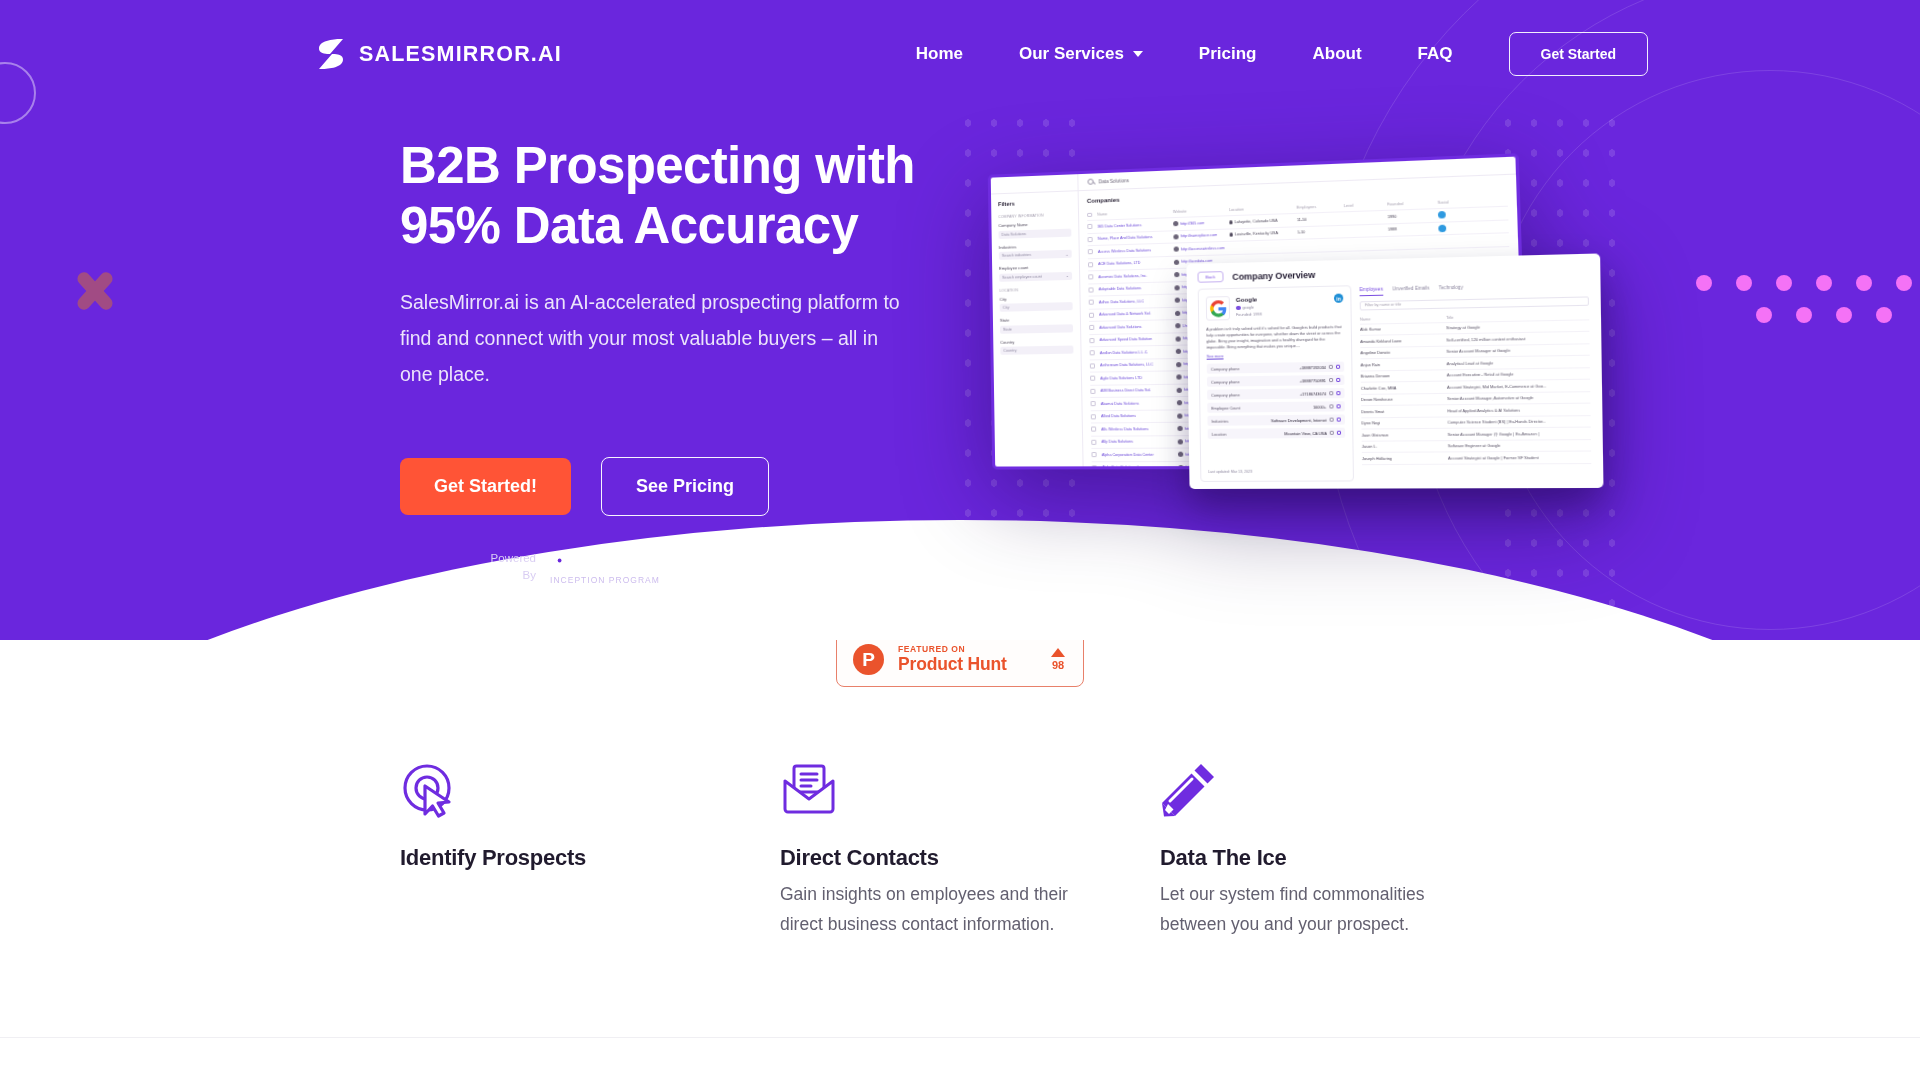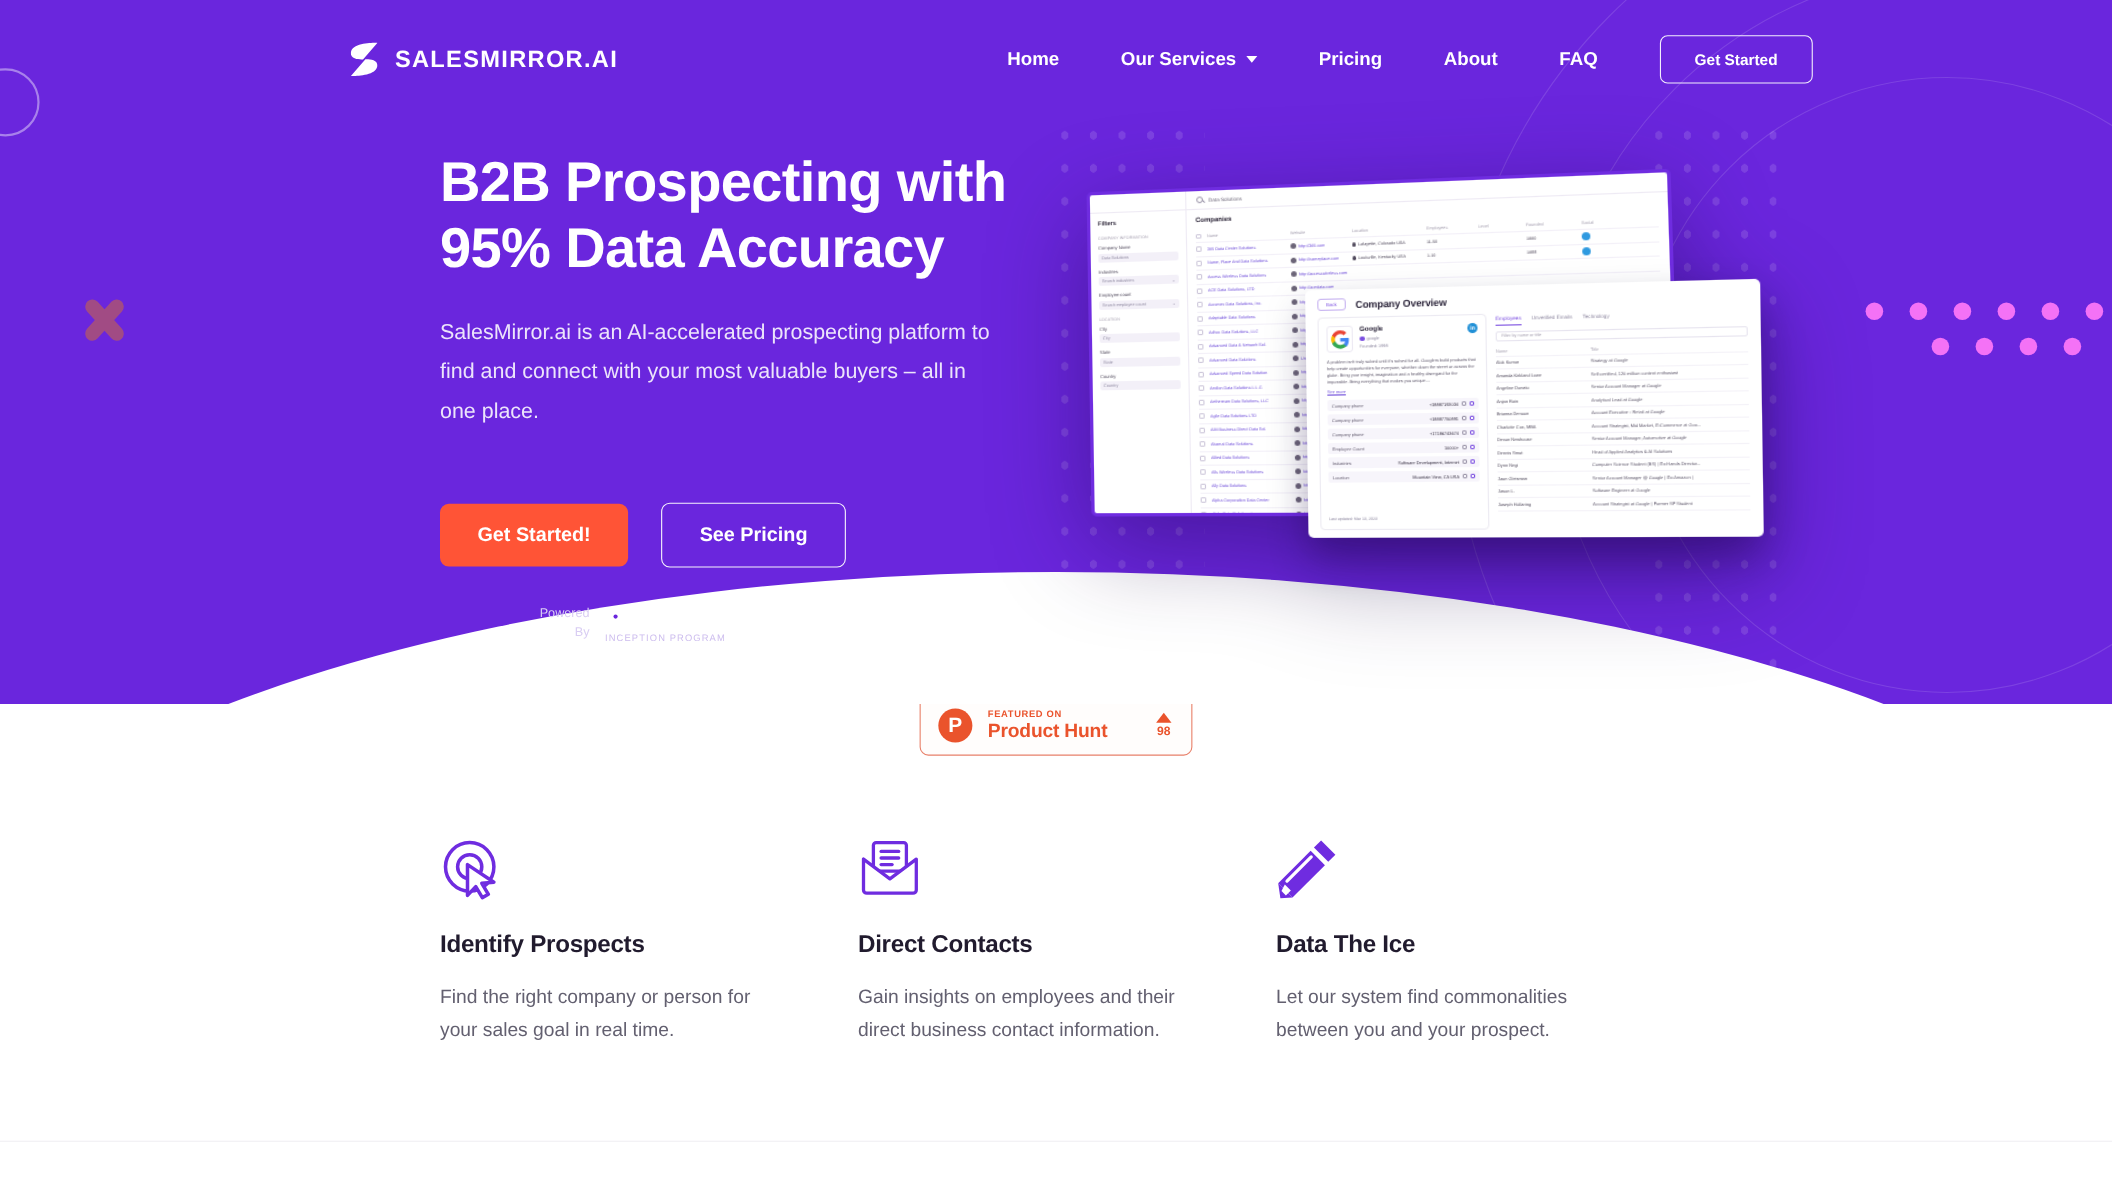--- a/index.html
+++ b/index.html
@@ -322,21 +322,21 @@
   
   .features {
     display: flex;
     padding: 70px 0 0 400px;
     gap: 0;
   }
   .feature { width: 380px; padding-right: 70px; }
   .feature-icon { height: 62px; margin-bottom: 26px; display: flex; align-items: flex-end; }
   .feature-title {
     font-size: 22px; font-weight: 700; color: #211b2e;
-    margin-bottom: 20px; letter-spacing: -.012em;
+    margin-bottom: 8px; letter-spacing: -.012em;
   }
   .feature-desc {
     font-size: 17.5px; line-height: 1.74; color: #636070;
   }
   .bottom-divider {
     position: absolute; left: 0; bottom: 42px;
     width: 100%; height: 1px; background: #f0eff3;
   }
 </style>
 </head>
@@ -983,21 +983,20 @@
 
   <div class="feature">
     <div class="feature-icon">
       <svg width="58" height="58" viewBox="0 0 58 58">
         <circle cx="27" cy="27" r="22" fill="none" stroke="#6f2ce0" stroke-width="3.2"></circle>
         <circle cx="27" cy="27" r="11" fill="none" stroke="#6f2ce0" stroke-width="3.2"></circle>
         <path d="M25 25 L25 53 L32.5 45 L38.5 55 L44 52 L38 42 L49 41 Z" fill="#ffffff" stroke="#6f2ce0" stroke-width="3.2" stroke-linejoin="round"></path>
       </svg>
     </div>
     <h3 class="feature-title">Identify Prospects</h3>
-    <p class="feature-desc">Find the right company or person for your sales goal in real time.</p>
   </div>
 
   <div class="feature">
     <div class="feature-icon">
       <svg width="58" height="58" viewBox="0 0 58 58">
         <rect x="14" y="5" width="30" height="26" rx="2.5" fill="#ffffff" stroke="#6f2ce0" stroke-width="3"></rect>
         <line x1="21" y1="13" x2="37" y2="13" stroke="#6f2ce0" stroke-width="3" stroke-linecap="round"></line>
         <line x1="21" y1="19" x2="37" y2="19" stroke="#6f2ce0" stroke-width="3" stroke-linecap="round"></line>
         <line x1="21" y1="25" x2="31" y2="25" stroke="#6f2ce0" stroke-width="3" stroke-linecap="round"></line>
         <path d="M5 20 L5 48 a3 3 0 0 0 3 3 L50 51 a3 3 0 0 0 3 -3 L53 20 L29 38 Z" fill="#ffffff" stroke="#6f2ce0" stroke-width="3" stroke-linejoin="round"></path>

